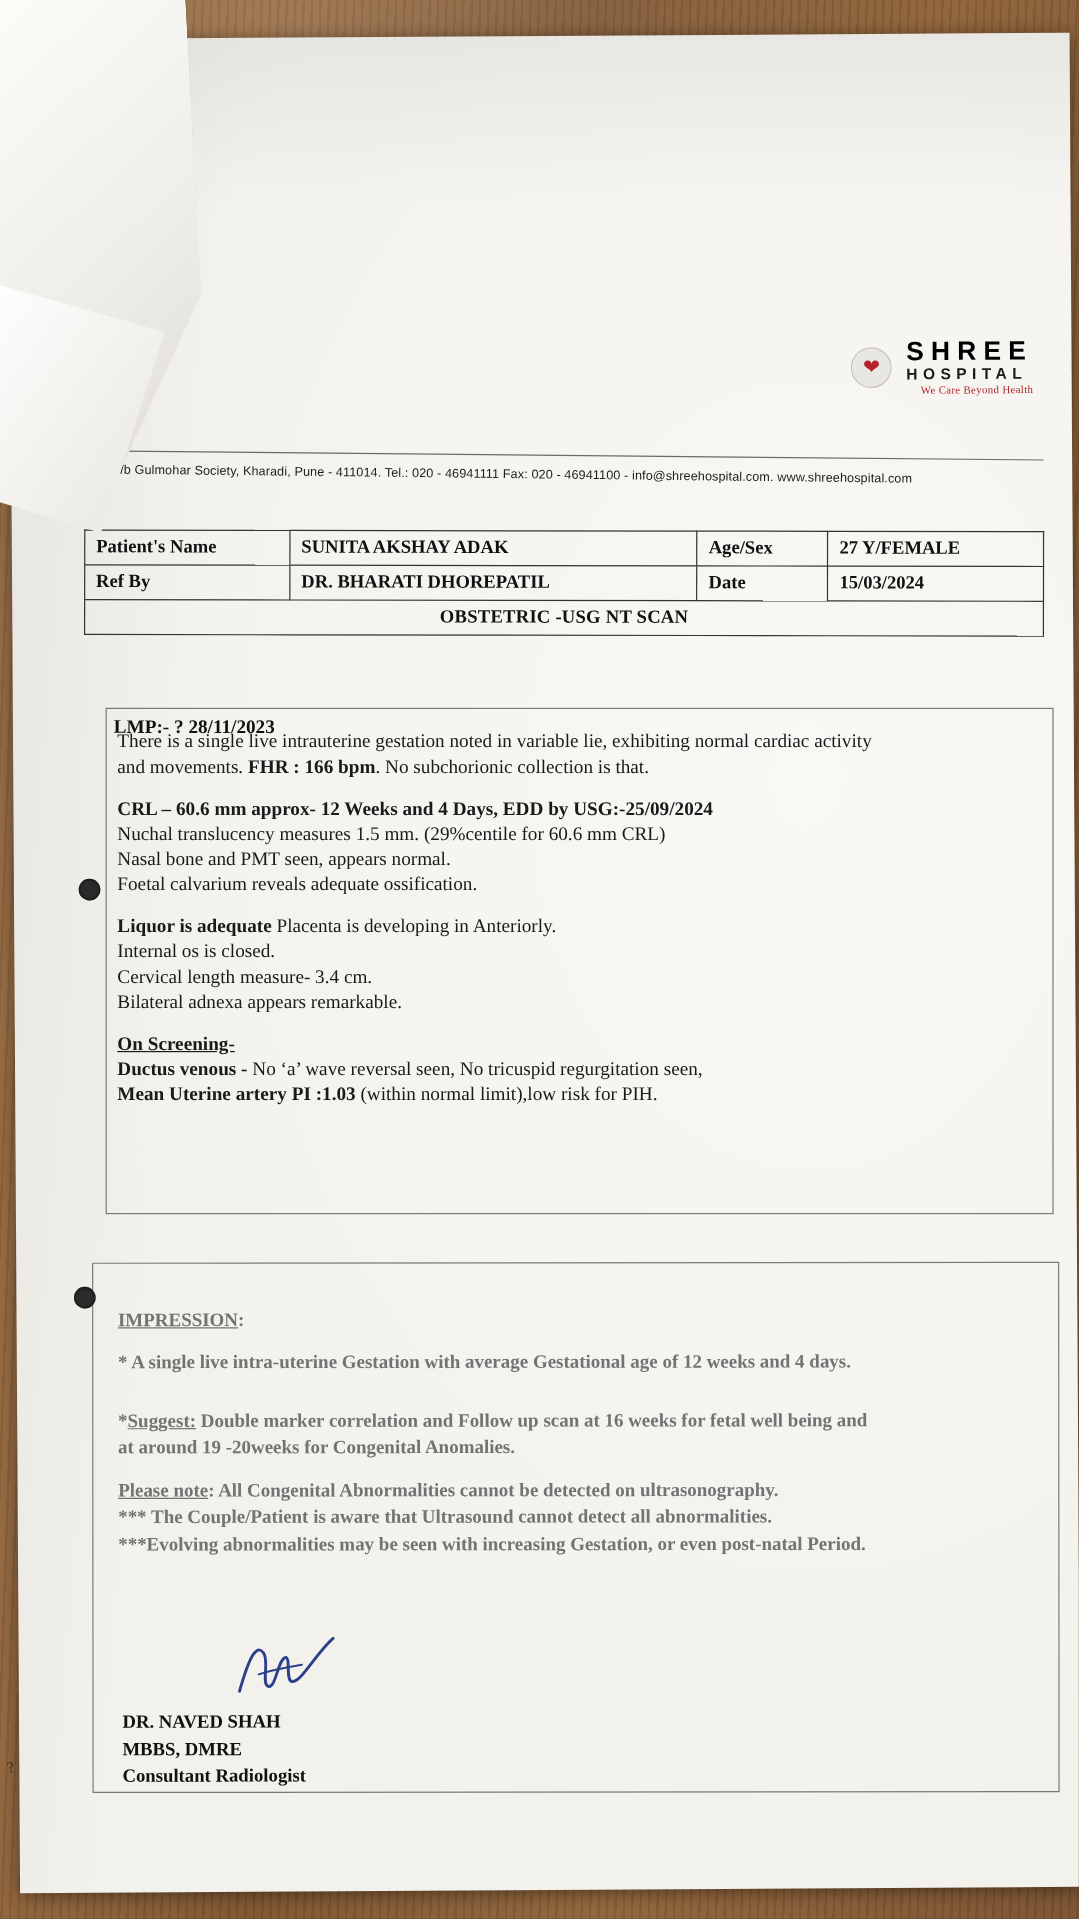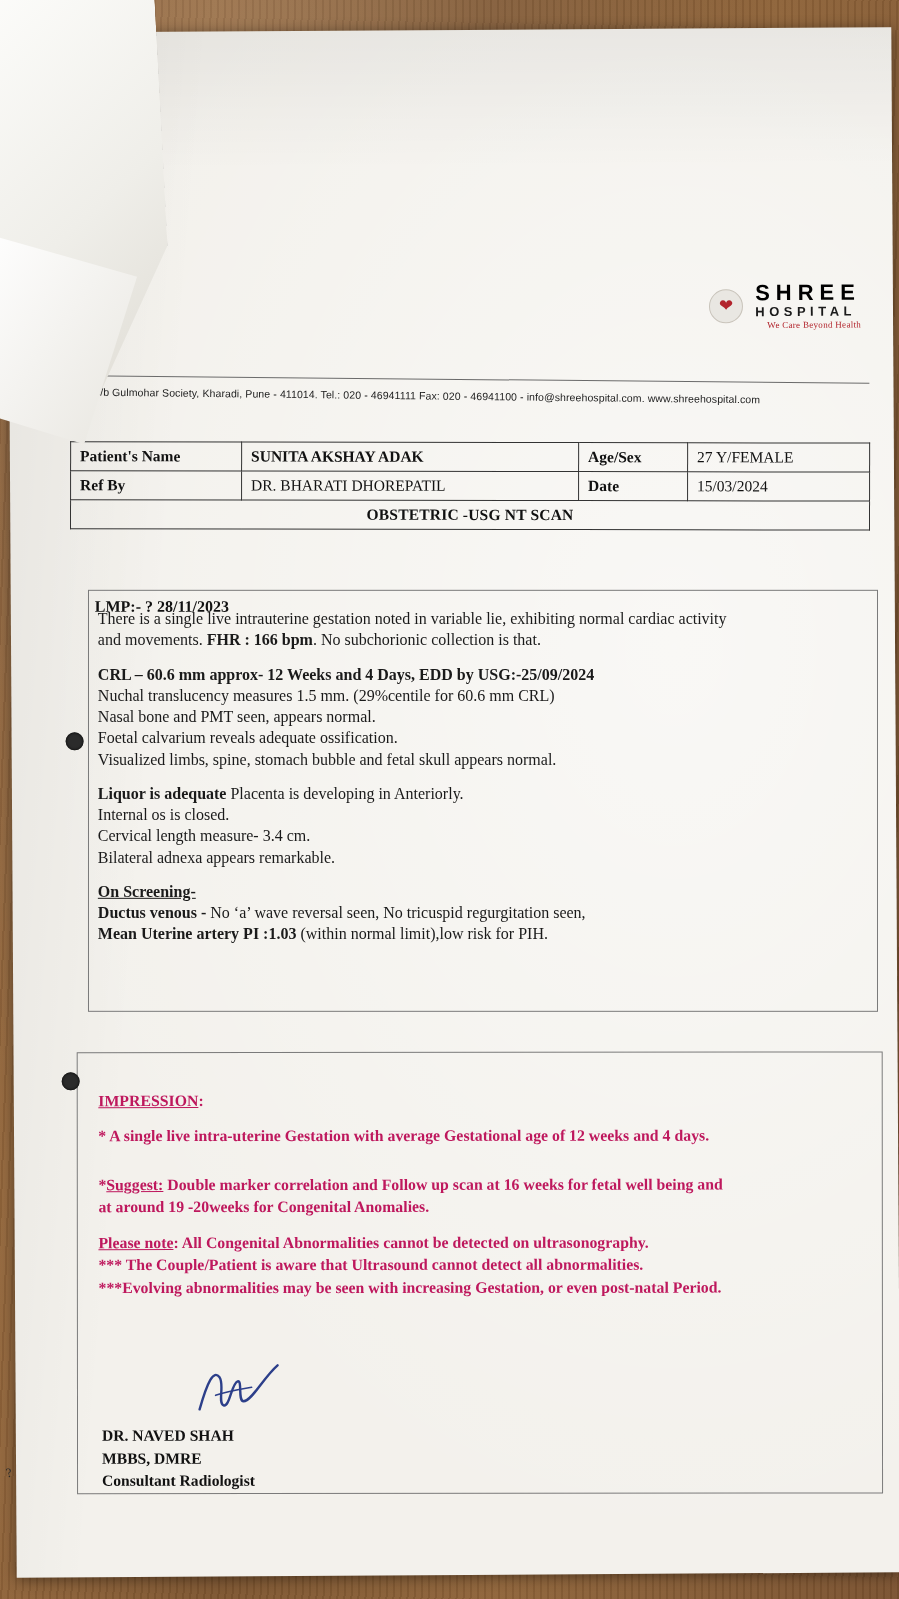--- a/index.html
+++ b/index.html
@@ -132,21 +132,21 @@
     transform: rotate(0.45deg);
     font-family:"Liberation Serif", serif;
   }
   .info-table td{
     border:1px solid #333;
     padding:5px 9px;
     font-size:15.5px;
     color:#111;
   }
   .lbl{ font-weight:700; width:152px; }
-  .val{ font-weight:400;margin-left:20px; }
+  .val{ font-weight:700;margin-left:20px; }
   .val-name{ font-weight:700; }
   .age-lbl{ font-weight:700; width:90px; }
   .scan-title{
     text-align:center; font-weight:700; font-size:15.5px; letter-spacing:.2px;
   }
 
   .lmp{
     position:absolute; left:84px; top:566px;
     font-weight:700; font-size:16px;
     transform: rotate(0.4deg);
@@ -172,21 +172,21 @@
   .b{ font-weight:700; }
   .u{ text-decoration:underline; font-weight:700; }
 
   
   .imp-box{
     left:62px; top:1022px; width:806px; height:442px;
     transform: rotate(0.3deg);
   }
   .impression{
     position:absolute; left:84px; top:1060px; width:778px;
-    font-size:15.8px; line-height:1.42; color:#be185d; font-weight:700;
+    font-size:15.8px; line-height:1.42; color:#737373; font-weight:700;
     transform: rotate(0.3deg);
   }
   .impression p{ margin:0; }
 
   .sign-block{
     position:absolute; left:86px; top:1393px;
     font-size:15.6px; font-weight:700; line-height:1.45;
     transform: rotate(0.3deg);
   }
   .signature{
@@ -255,21 +255,20 @@
     <div class="box findings-box"></div>
 
     <div class="findings">
       <p>There is a single live intrauterine gestation noted in variable lie, exhibiting normal cardiac activity</p>
       <p><span>and movements. </span><span class="b">FHR : 166 bpm</span><span>. No subchorionic collection is that.</span></p>
       <div class="gap"></div>
       <p class="b">CRL – 60.6 mm approx- 12 Weeks and 4 Days,    EDD by  USG:-25/09/2024</p>
       <p>Nuchal translucency measures 1.5 mm. (29%centile for 60.6 mm CRL)</p>
       <p>Nasal bone and PMT seen, appears normal.</p>
       <p>Foetal calvarium reveals adequate ossification.</p>
-      <p>Visualized limbs, spine, stomach bubble and fetal skull appears normal.</p>
       <div class="gap"></div>
       <p><span class="b">Liquor is adequate</span><span> Placenta is developing in Anteriorly.</span></p>
       <p>Internal os is closed.</p>
       <p>Cervical length measure- 3.4 cm.</p>
       <p>Bilateral adnexa appears remarkable.</p>
       <div class="gap"></div>
       <p class="u">On Screening-</p>
       <p><span class="b">Ductus venous -</span><span> No ‘a’ wave reversal seen, No tricuspid regurgitation seen,</span></p>
       <p><span class="b">Mean Uterine artery PI :1.03</span><span>  (within normal limit),low risk for PIH.</span></p>
     </div>

